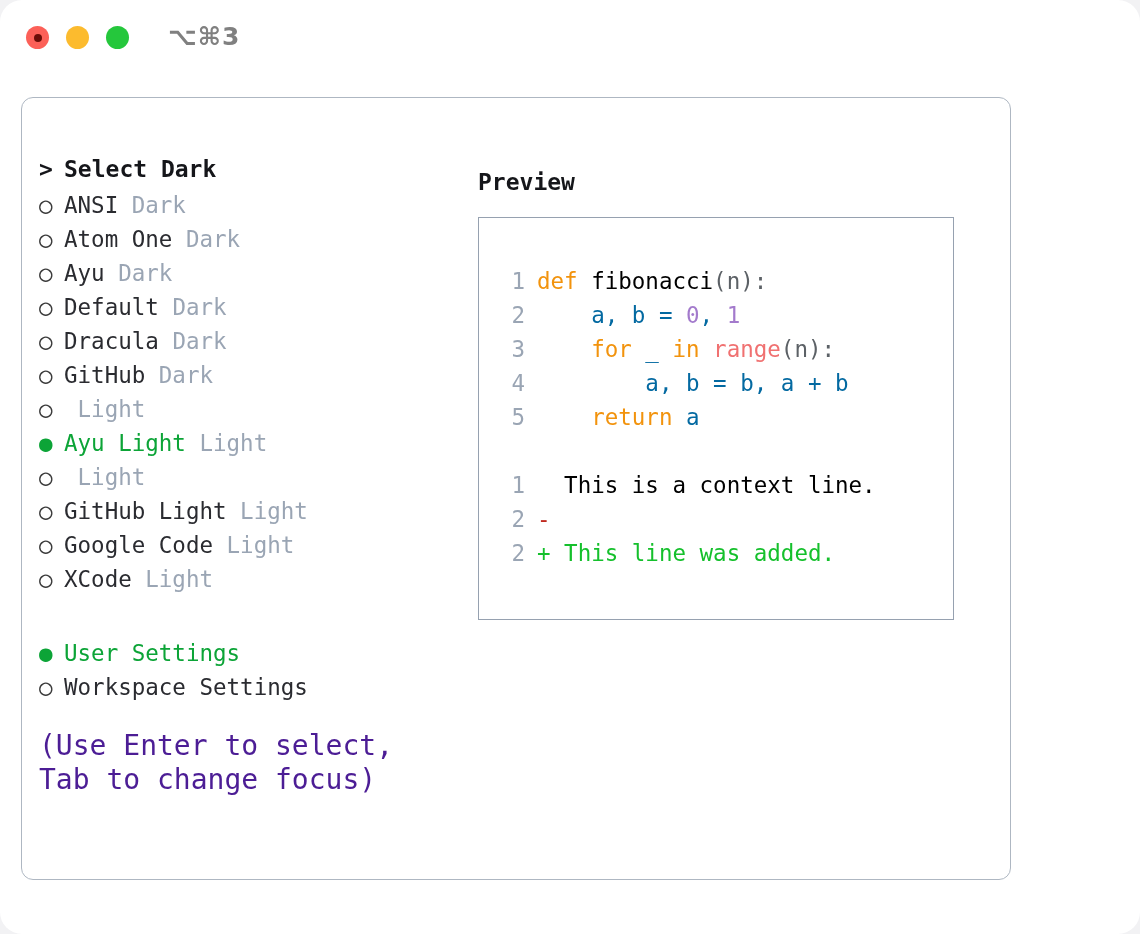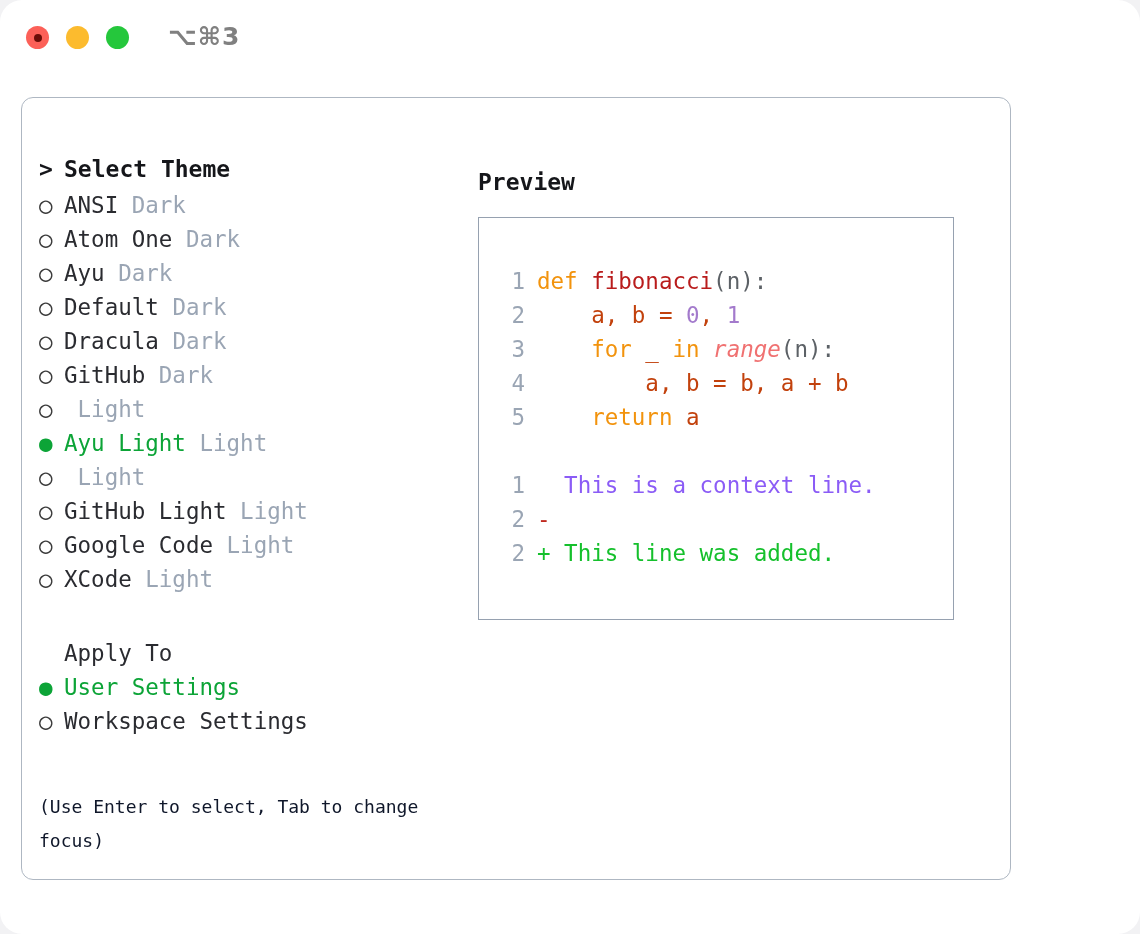--- a/index.html
+++ b/index.html
@@ -125,23 +125,23 @@
 
   .section-title {
     color: #2a2b30;
     font-size: 22.5px;
     line-height: 34px;
   }
 
   .spacer-lg { height: 40px; }
 
   .hint {
-    margin-top: 52px;
-    color: #0f172a;
-    font-size: 18px;
+    margin-top: 25px;
+    color: #4c1d95;
+    font-size: 28px;
     line-height: 34px;
     width: 400px;
     font-family: "DejaVu Sans Mono", "Liberation Mono", monospace;
   }
 
   
   .col-right {
     position: absolute;
     left: 456px;
     top: 53px;
@@ -176,27 +176,27 @@
     color: #9aa5b4;
     width: 28px;
     flex: 0 0 28px;
     text-align: right;
     margin-right: 12px;
   }
   .code-gap { height: 34px; }
 
   
   .tok-kw    { color: #f2930d; }
-  .tok-fn    { color: #b91c1c; }
+  .tok-fn    { color: #000000; }
   .tok-num   { color: #a37acc; }
-  .tok-btin  { color: #f07171; font-style: italic; }
-  .tok-plain { color: #c2410c; }
+  .tok-btin  { color: #f07171; }
+  .tok-plain { color: #0369a1; }
   .tok-punct { color: #5c6166; }
 
-  .diff-ctx { color: #8b5cf6; }
+  .diff-ctx { color: #000000; }
   .diff-del { color: #c0281e; }
   .diff-add { color: #15c02c; }
 </style>
 </head>
 <body>
 
 <div class="window">
 
   <div class="titlebar">
     <div class="dots">
@@ -207,21 +207,21 @@
     <div class="title-text">⌥⌘3</div>
   </div>
 
   <div class="panel">
     <div class="columns">
 
       <div class="col-left">
 
         <div class="row header-row">
           <span class="marker">&gt;</span>
-          <span>Select Theme</span>
+          <span>Select Dark</span>
         </div>
 
         <div>
 
           <div class="row">
             <span class="marker">○</span>
             <span class="name">ANSI</span>
             <span class="variant"> </span>
             <span class="variant">Dark</span>
           </div>
@@ -298,24 +298,20 @@
             <span class="marker">○</span>
             <span class="name">XCode</span>
             <span class="variant"> </span>
             <span class="variant">Light</span>
           </div>
         </div>
 
         <div class="spacer-lg"></div>
 
         <div>
-          <div class="row">
-            <span class="marker blank">○</span>
-            <span class="section-title">Apply To</span>
-          </div>
           <div class="row">
             <span class="marker sel">●</span>
             <span class="name sel">User Settings</span>
           </div>
           <div class="row">
             <span class="marker">○</span>
             <span class="name">Workspace Settings</span>
           </div>
         </div>
 

